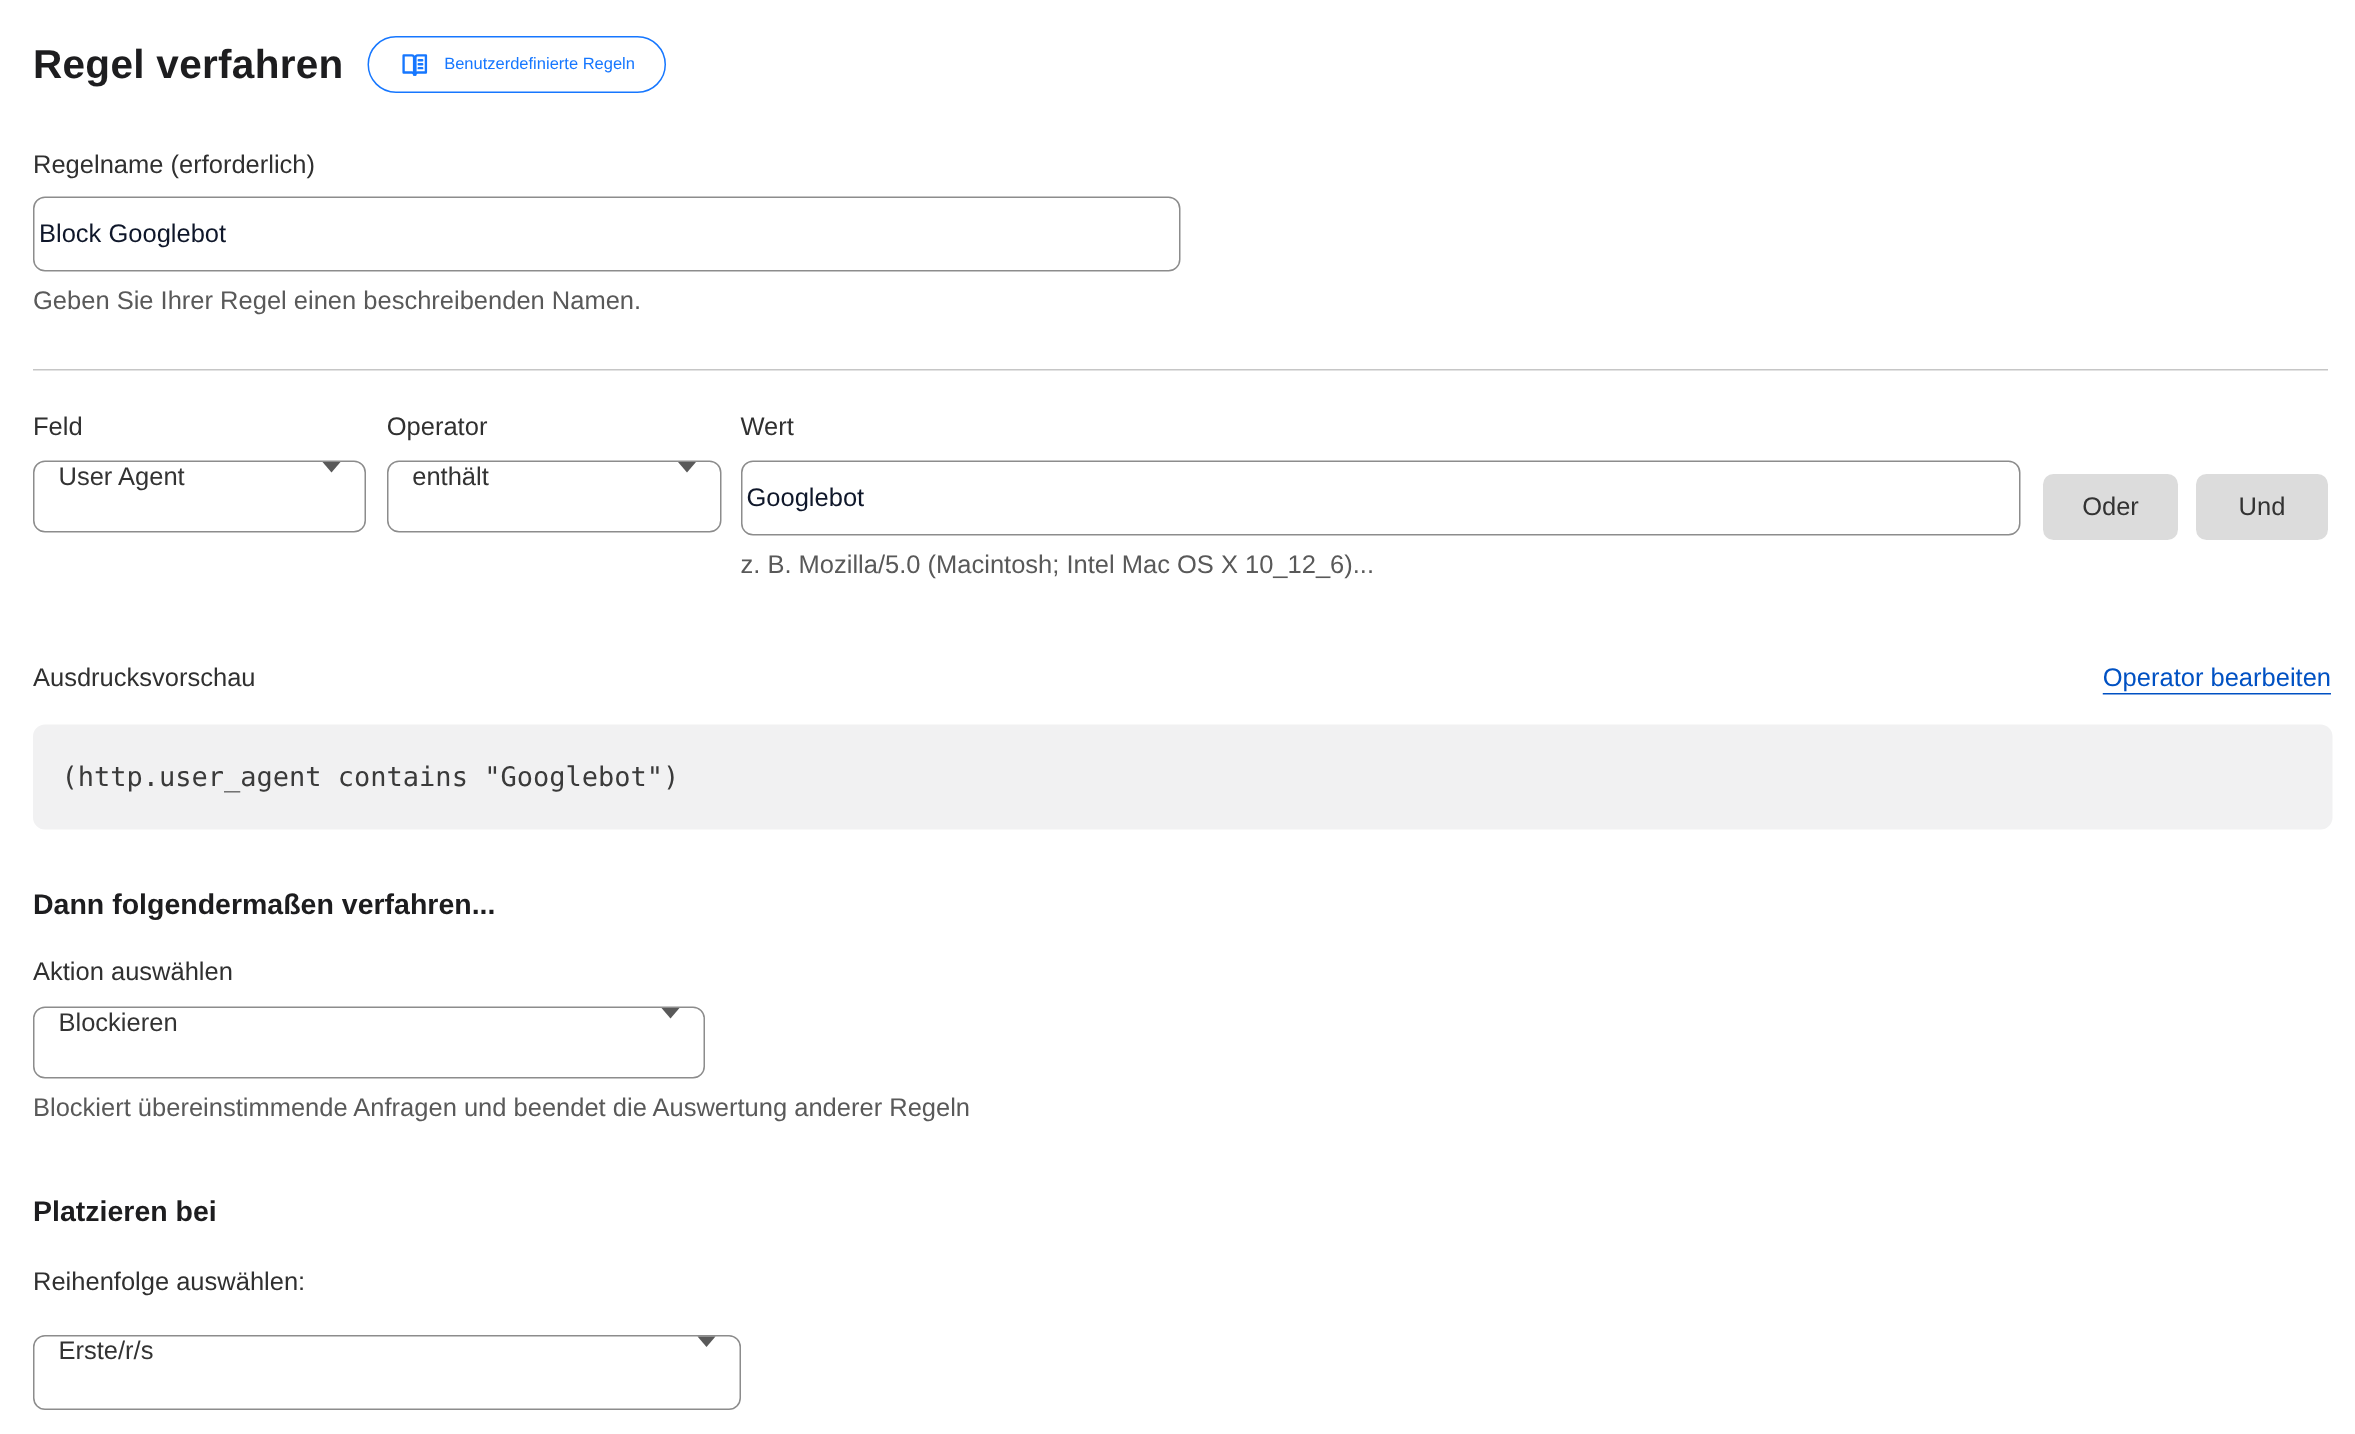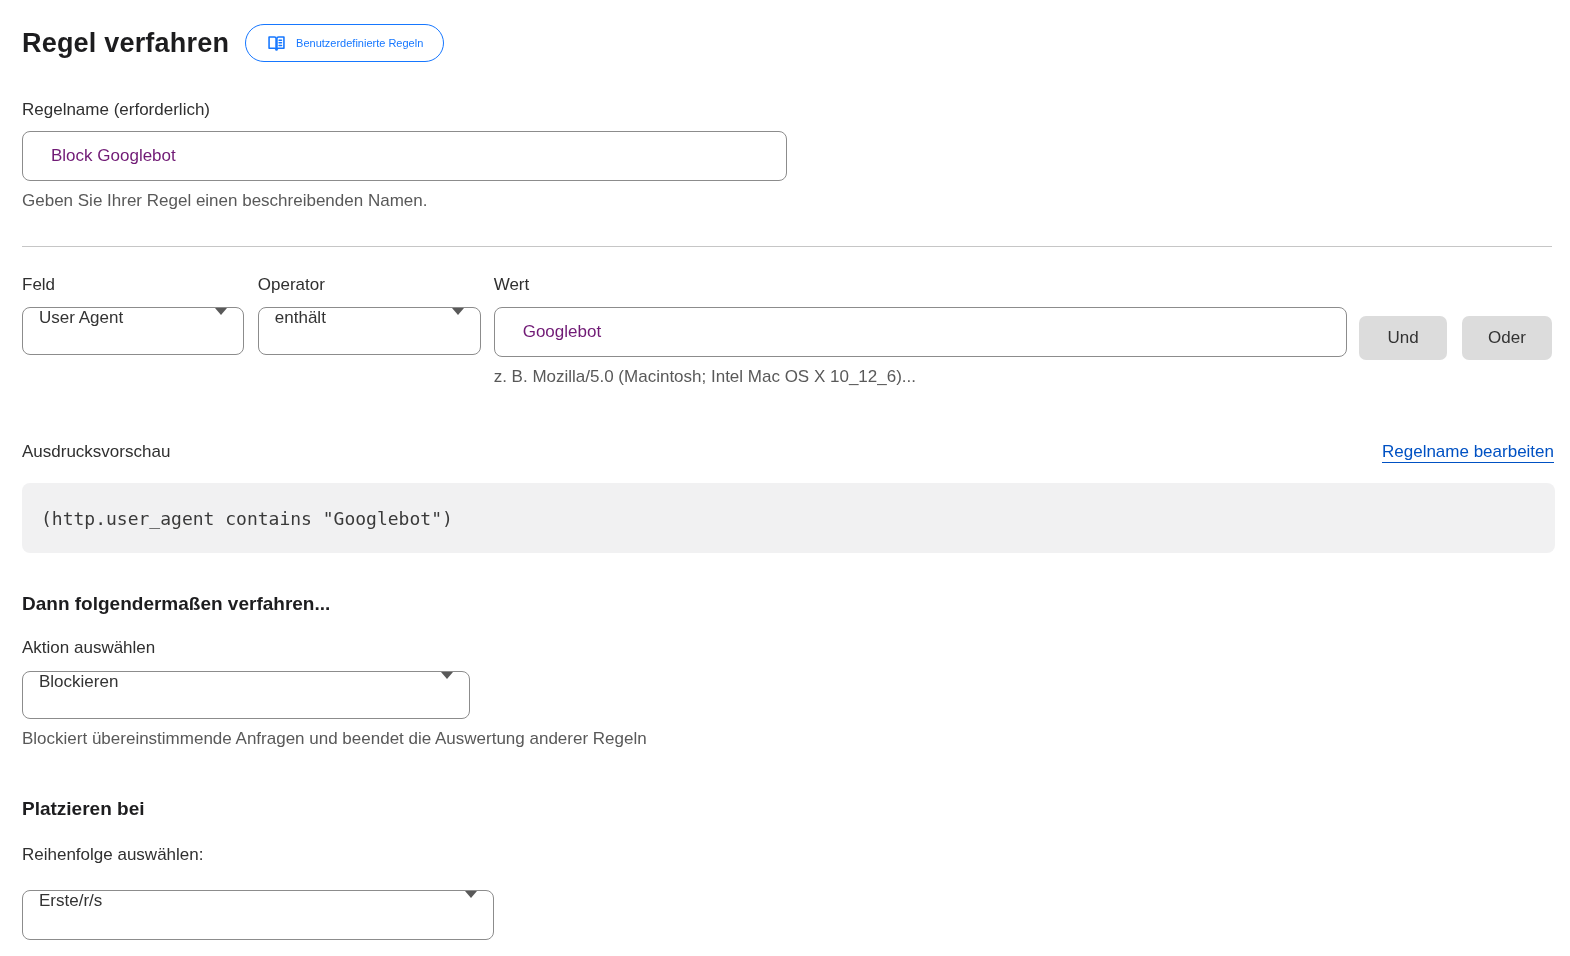--- a/index.html
+++ b/index.html
@@ -48,24 +48,24 @@
     color: #595959;
     margin-top: 10px;
   }
 
   
   .text-input {
     display: block;
     height: 50px;
     border: 1px solid #8c8c8c;
     border-radius: 8px;
-    padding: 0 28px;
+    padding: 0 3px;
     font-size: 17px;
     font-family: inherit;
-    color: #701a75;
+    color: #0f172a;
     background: #ffffff;
     outline: none;
     width: 100%;
   }
   .dropdown {
     display: flex;
     align-items: flex-start;
     justify-content: space-between;
     height: 48px;
     border: 1px solid #8c8c8c;
@@ -210,34 +210,34 @@
         <span class="caret"></span>
       </div>
     </div>
 
     <div class="cond-col col-value">
       <div class="field-label">Wert</div>
       <input type="text" class="text-input" value="Googlebot" style="">
       <div class="help-text">z. B. Mozilla/5.0 (Macintosh; Intel Mac OS X 10_12_6)...</div>
     </div>
 
+    <div class="cond-col col-or">
+      <div class="btn-spacer"></div>
+      <button class="logic-btn">Oder</button>
+    </div>
+
     <div class="cond-col col-and">
       <div class="btn-spacer"></div>
       <button class="logic-btn">Und</button>
     </div>
-
-    <div class="cond-col col-or">
-      <div class="btn-spacer"></div>
-      <button class="logic-btn">Oder</button>
-    </div>
   </div>
 
   <div class="expr-header">
     <div class="expr-label">Ausdrucksvorschau</div>
-    <a class="expr-edit-link">Regelname bearbeiten</a>
+    <a class="expr-edit-link">Operator bearbeiten</a>
   </div>
   <div class="expr-code-box">
     <code class="expr-code">(http.user_agent contains "Googlebot")</code>
   </div>
 
   <div class="action-section">
     <div class="section-heading">Dann folgendermaßen verfahren...</div>
     <div class="field-label">Aktion auswählen</div>
     <div class="dropdown action-dropdown">
       <span>Blockieren</span>

